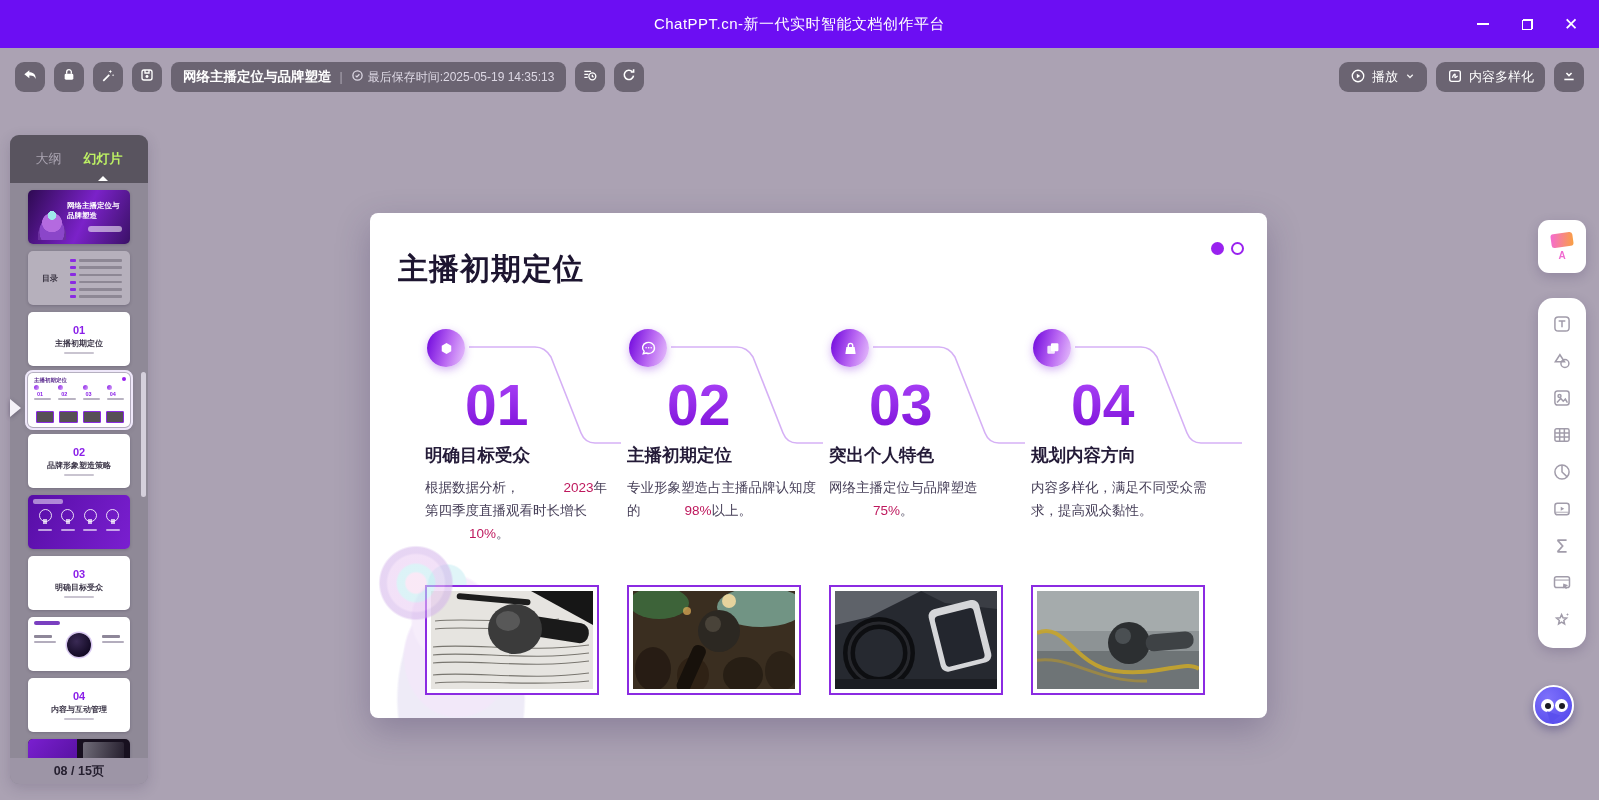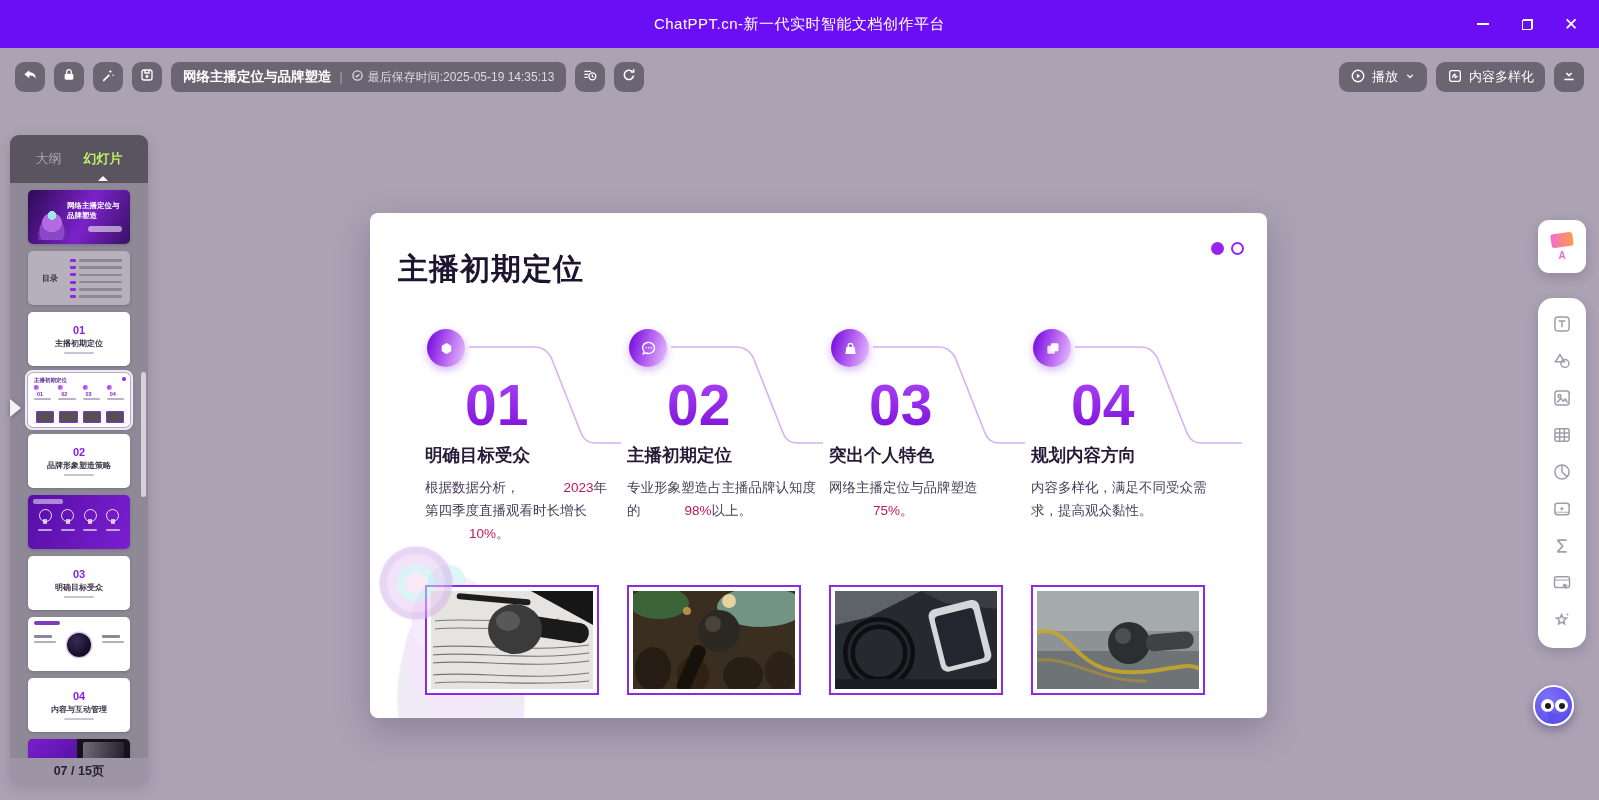--- a/index.html
+++ b/index.html
@@ -350,21 +350,21 @@
         <div class="sec-num">04</div>
         <div class="sec-title">内容与互动管理</div>
         <div class="sec-line"></div>
       </div>
       <div class="thumb th-partial">
         <div class="pt-left"></div>
         <div class="pt-right"></div>
       </div>
     </div>
   <div class="sb-scroll"></div>
-  <div class="sb-pager">07 / 15页</div>
+  <div class="sb-pager">08 / 15页</div>
 </div>
 <div class="expand-arrow"></div>
 
 <div class="slide">
   <div class="watermark-cake"></div>
   <div class="slide-title">主播初期定位</div>
   <div class="page-dots">
     <span class="dot filled"></span>
     <span class="dot outline"></span>
   </div>

